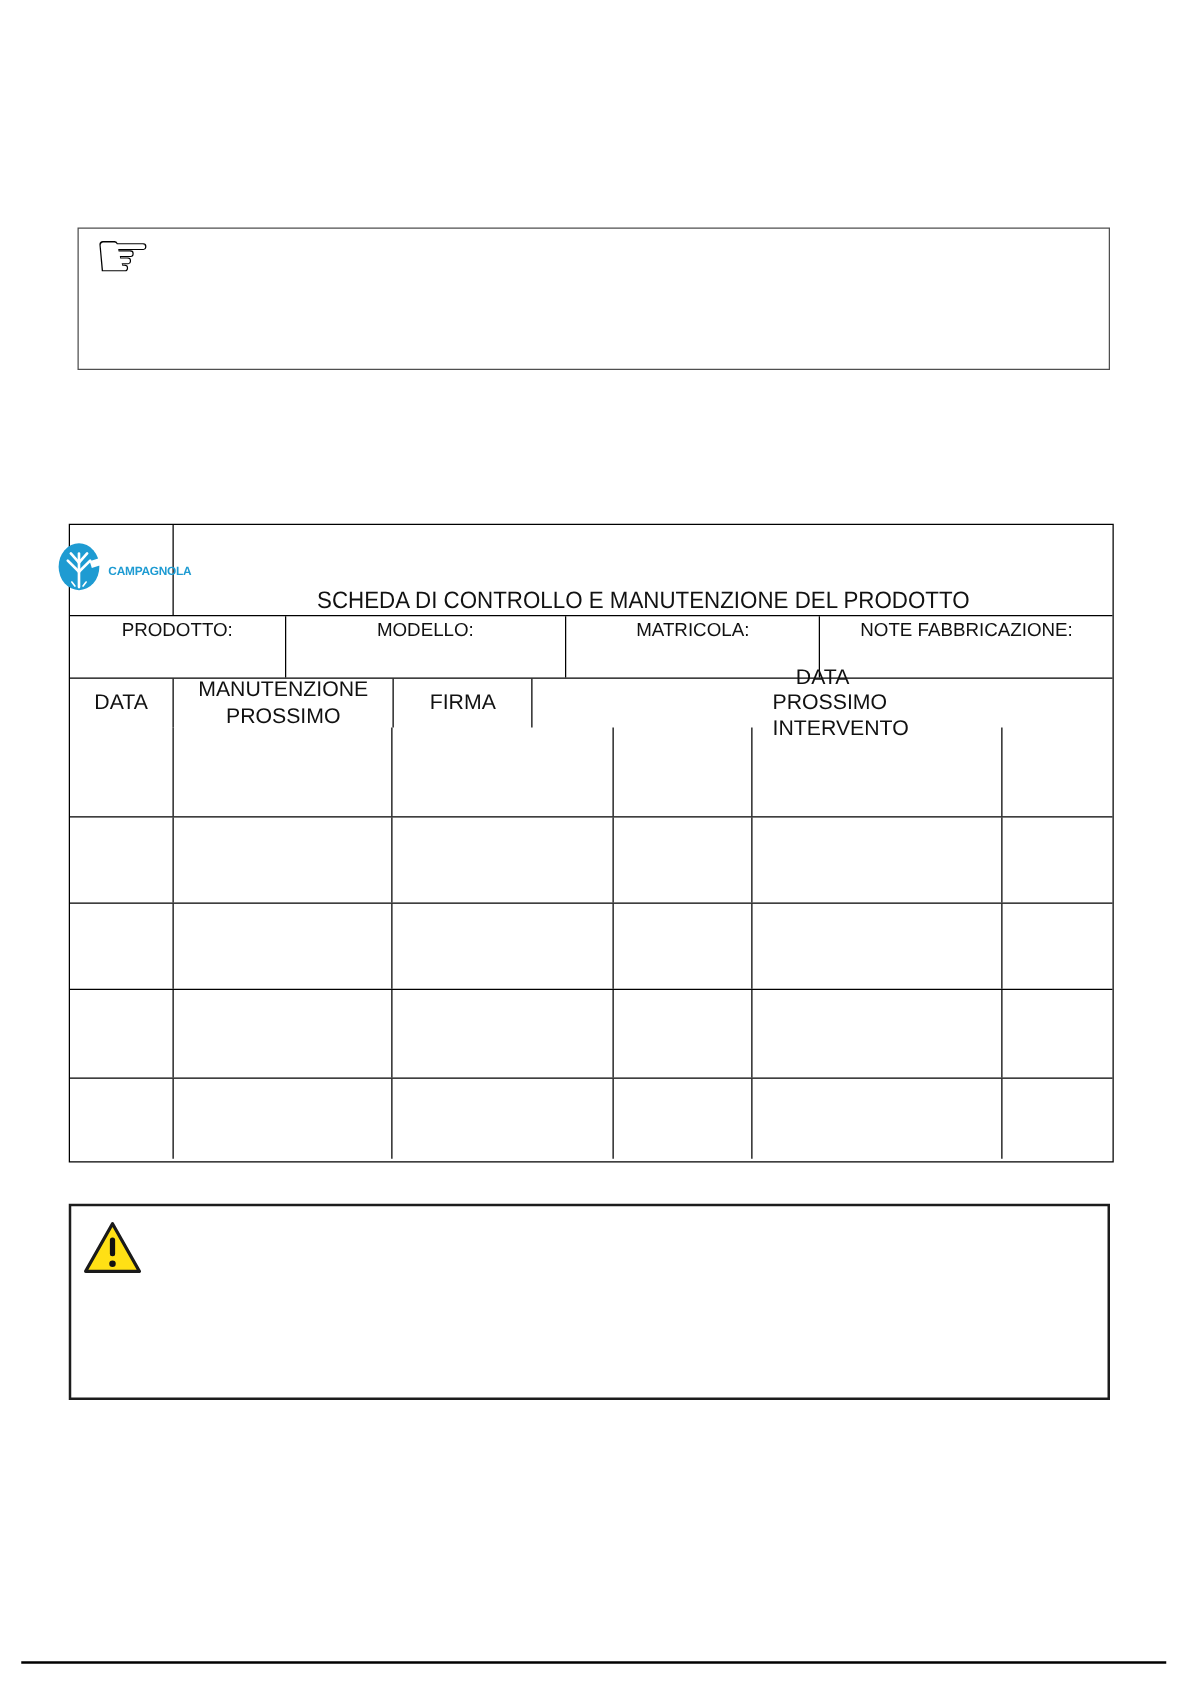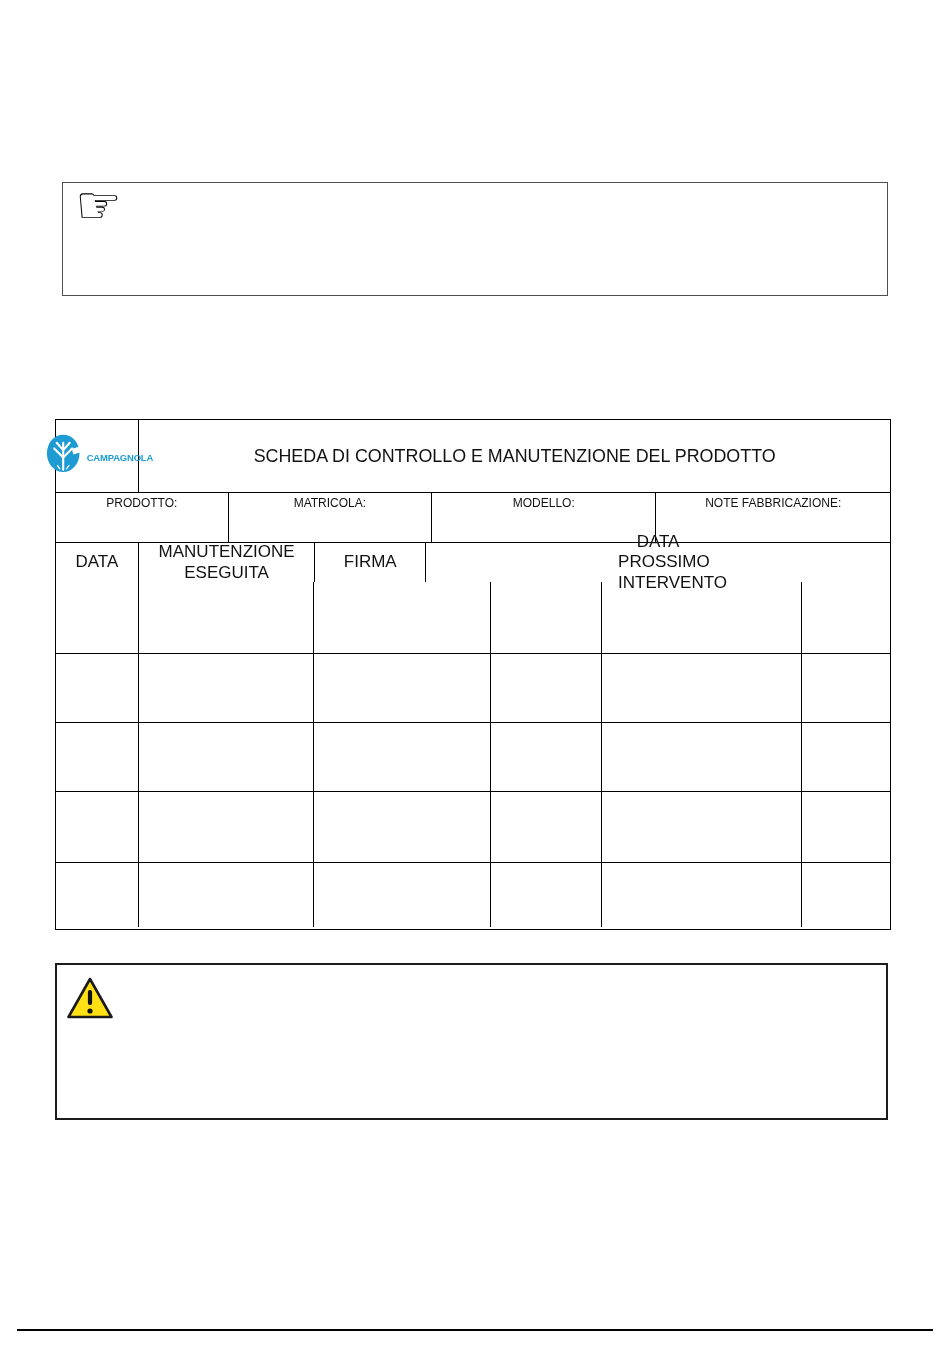--- a/index.html
+++ b/index.html
@@ -25,21 +25,21 @@
   .card {
     position:absolute; left:55px; top:419px; width:836px; height:511px;
     border:1.5px solid #000; background:#fff;
   }
   .row { display:flex; width:100%; border-top:1px solid #000; }
   .row:first-child { border-top:none; }
   .cell {
     border-right:1px solid #000; position:relative;
     display:flex; justify-content:center;
   }
-  .cell:last-child { border-right:none; }
+  .cell:last-child { border-right:none;align-items:flex-end; }
 
   .head-row { height:72px; }
   .logo-cell {
     width:9.93%; flex:0 0 9.93%;
     flex-direction:row; align-items:center; justify-content:center;
     padding-top:2px;
   }
   .logo-text {
     font-size:9.5px; font-weight:bold; letter-spacing:-0.2px;
     color:#1e9bd2; margin-top:1px; white-space:nowrap;
@@ -51,21 +51,21 @@
     font-size:19px; color:#111; white-space:nowrap;
     transform:scaleX(0.94); transform-origin:center;
   }
 
   .fields-row { height:50px; }
   .fields-row .cell { align-items:flex-start; padding-top:3px; }
   .f0 { width:20.7%; flex:0 0 20.7%; }
   .f1 { width:26.9%; flex:0 0 26.9%; }
   .f2 { width:24.4%; flex:0 0 24.4%; }
   .f3 { flex:1 1 auto; }
-  .field-label { font-size:12px; color:#111; }
+  .field-label { font-size:15px; color:#111; }
 
   .cols-row { height:40px; }
   .cols-row .cell { align-items:center; text-align:center; }
   .col-label { font-size:17px; line-height:1.2; color:#111; }
   .c0 { width:9.93%;  flex:0 0 9.93%; }
   .c1 { width:21.05%; flex:0 0 21.05%; }
   .c2 { width:21.17%; flex:0 0 21.17%; }
   .c3 { width:13.28%; flex:0 0 13.28%; }
   .c4 { width:24.04%; flex:0 0 24.04%; }
   .c5 { flex:1 1 auto; }
@@ -123,37 +123,37 @@
       </div>
       <div class="cell title-cell">
         <span class="title-text">SCHEDA DI CONTROLLO E MANUTENZIONE DEL PRODOTTO</span>
       </div>
     </div>
 
     <div class="row fields-row">
       <div class="cell f0">
         <span class="field-label">PRODOTTO:</span>
       </div>
+      <div class="cell f1">
+        <span class="field-label">MODELLO:</span>
+      </div>
       <div class="cell f2">
         <span class="field-label">MATRICOLA:</span>
-      </div>
-      <div class="cell f1">
-        <span class="field-label">MODELLO:</span>
       </div>
       <div class="cell f3">
         <span class="field-label">NOTE FABBRICAZIONE:</span>
       </div>
     </div>
 
     <div class="row cols-row">
       <div class="cell c0">
         <span class="col-label">DATA</span>
       </div>
       <div class="cell c2">
-        <span class="col-label">MANUTENZIONE ESEGUITA</span>
+        <span class="col-label">MANUTENZIONE PROSSIMO</span>
       </div>
       <div class="cell c3">
         <span class="col-label">FIRMA</span>
       </div>
       <div class="cell c5">
         <span class="col-label" style="max-width:80px;">DATA PROSSIMO INTERVENTO</span>
       </div>
     </div>
 
     <div>

